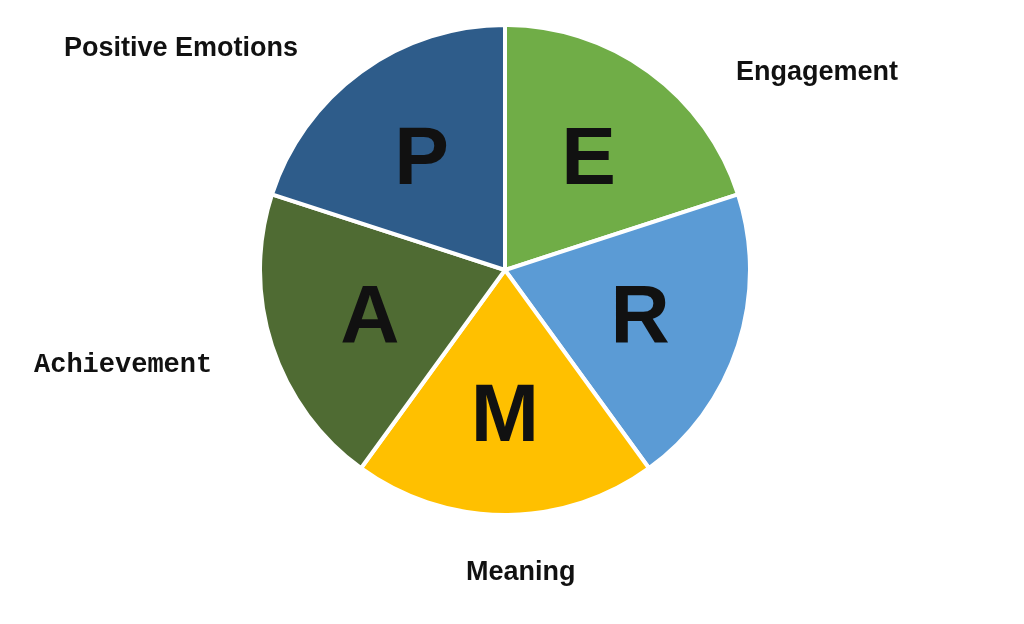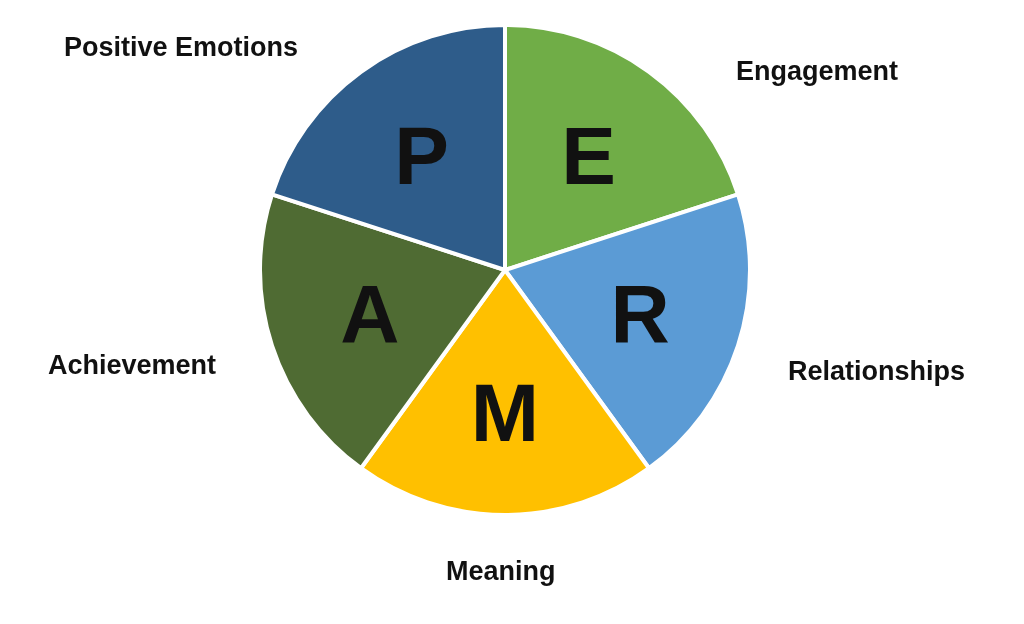--- a/index.html
+++ b/index.html
@@ -30,22 +30,22 @@
     position: absolute;
     font-family: "Liberation Sans", sans-serif;
     font-weight: 700;
     font-size: 27px;
     color: #111111;
     white-space: nowrap;
   }
   .label-positive-emotions { left: 64px;  top: 32px;  }
   .label-engagement        { left: 736px; top: 56px;  }
   .label-relationships     { left: 788px; top: 356px; }
-  .label-achievement       { left: 48px;  top: 350px; }
-  .label-meaning           { left: 446px; top: 556px; }
+  .label-achievement       { left: 34px;  top: 350px; font-family: Liberation Mono, monospace; }
+  .label-meaning           { left: 466px; top: 556px; }
 </style>
 </head>
 <body>
 
 <div class="canvas">
 
   <svg id="pie" class="pie-svg" width="1024" height="624">
       <path d="M 505 270 L 505.00 25.00 A 245 245 0 0 1 738.01 194.29 Z" fill="#70AD47" stroke="#ffffff" stroke-width="4" stroke-linejoin="round"></path>
       <text x="588.5" y="155.0" class="slice-letter" text-anchor="middle" dominant-baseline="central">E</text>
       <path d="M 505 270 L 738.01 194.29 A 245 245 0 0 1 649.01 468.21 Z" fill="#5B9BD5" stroke="#ffffff" stroke-width="4" stroke-linejoin="round"></path>
@@ -55,19 +55,18 @@
       <path d="M 505 270 L 360.99 468.21 A 245 245 0 0 1 271.99 194.29 Z" fill="#4F6B33" stroke="#ffffff" stroke-width="4" stroke-linejoin="round"></path>
       <text x="369.9" y="313.9" class="slice-letter" text-anchor="middle" dominant-baseline="central">A</text>
       <path d="M 505 270 L 271.99 194.29 A 245 245 0 0 1 505.00 25.00 Z" fill="#2E5C8A" stroke="#ffffff" stroke-width="4" stroke-linejoin="round"></path>
       <text x="421.5" y="155.0" class="slice-letter" text-anchor="middle" dominant-baseline="central">P</text>
     </svg>
 
   <div class="outer-label label-positive-emotions">Positive Emotions</div>
 
   <div class="outer-label label-engagement">Engagement</div>
 
-  <div class="outer-label label-relationships">Relationships</div>
 
   <div class="outer-label label-achievement">Achievement</div>
 
   <div class="outer-label label-meaning">Meaning</div>
 
 </div>
 
 </body></html>

